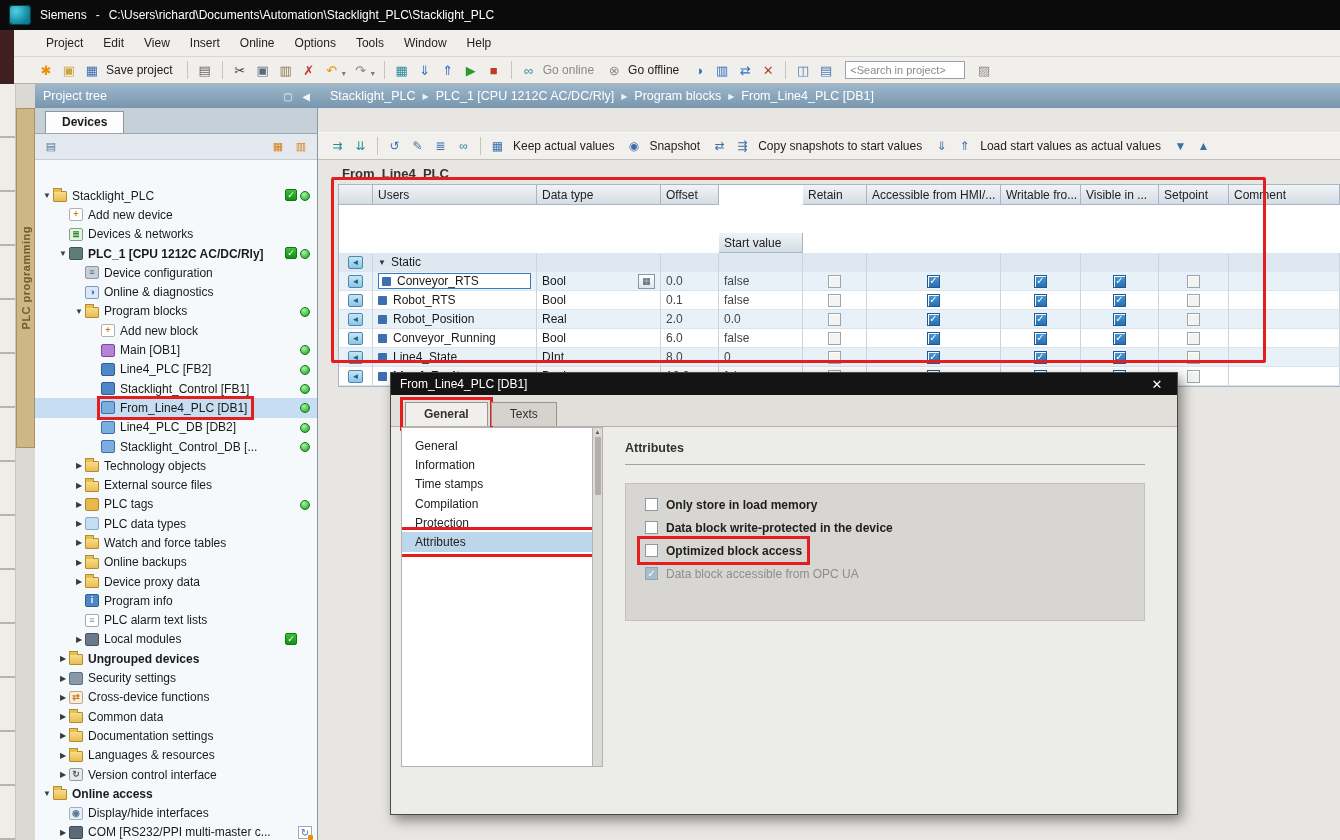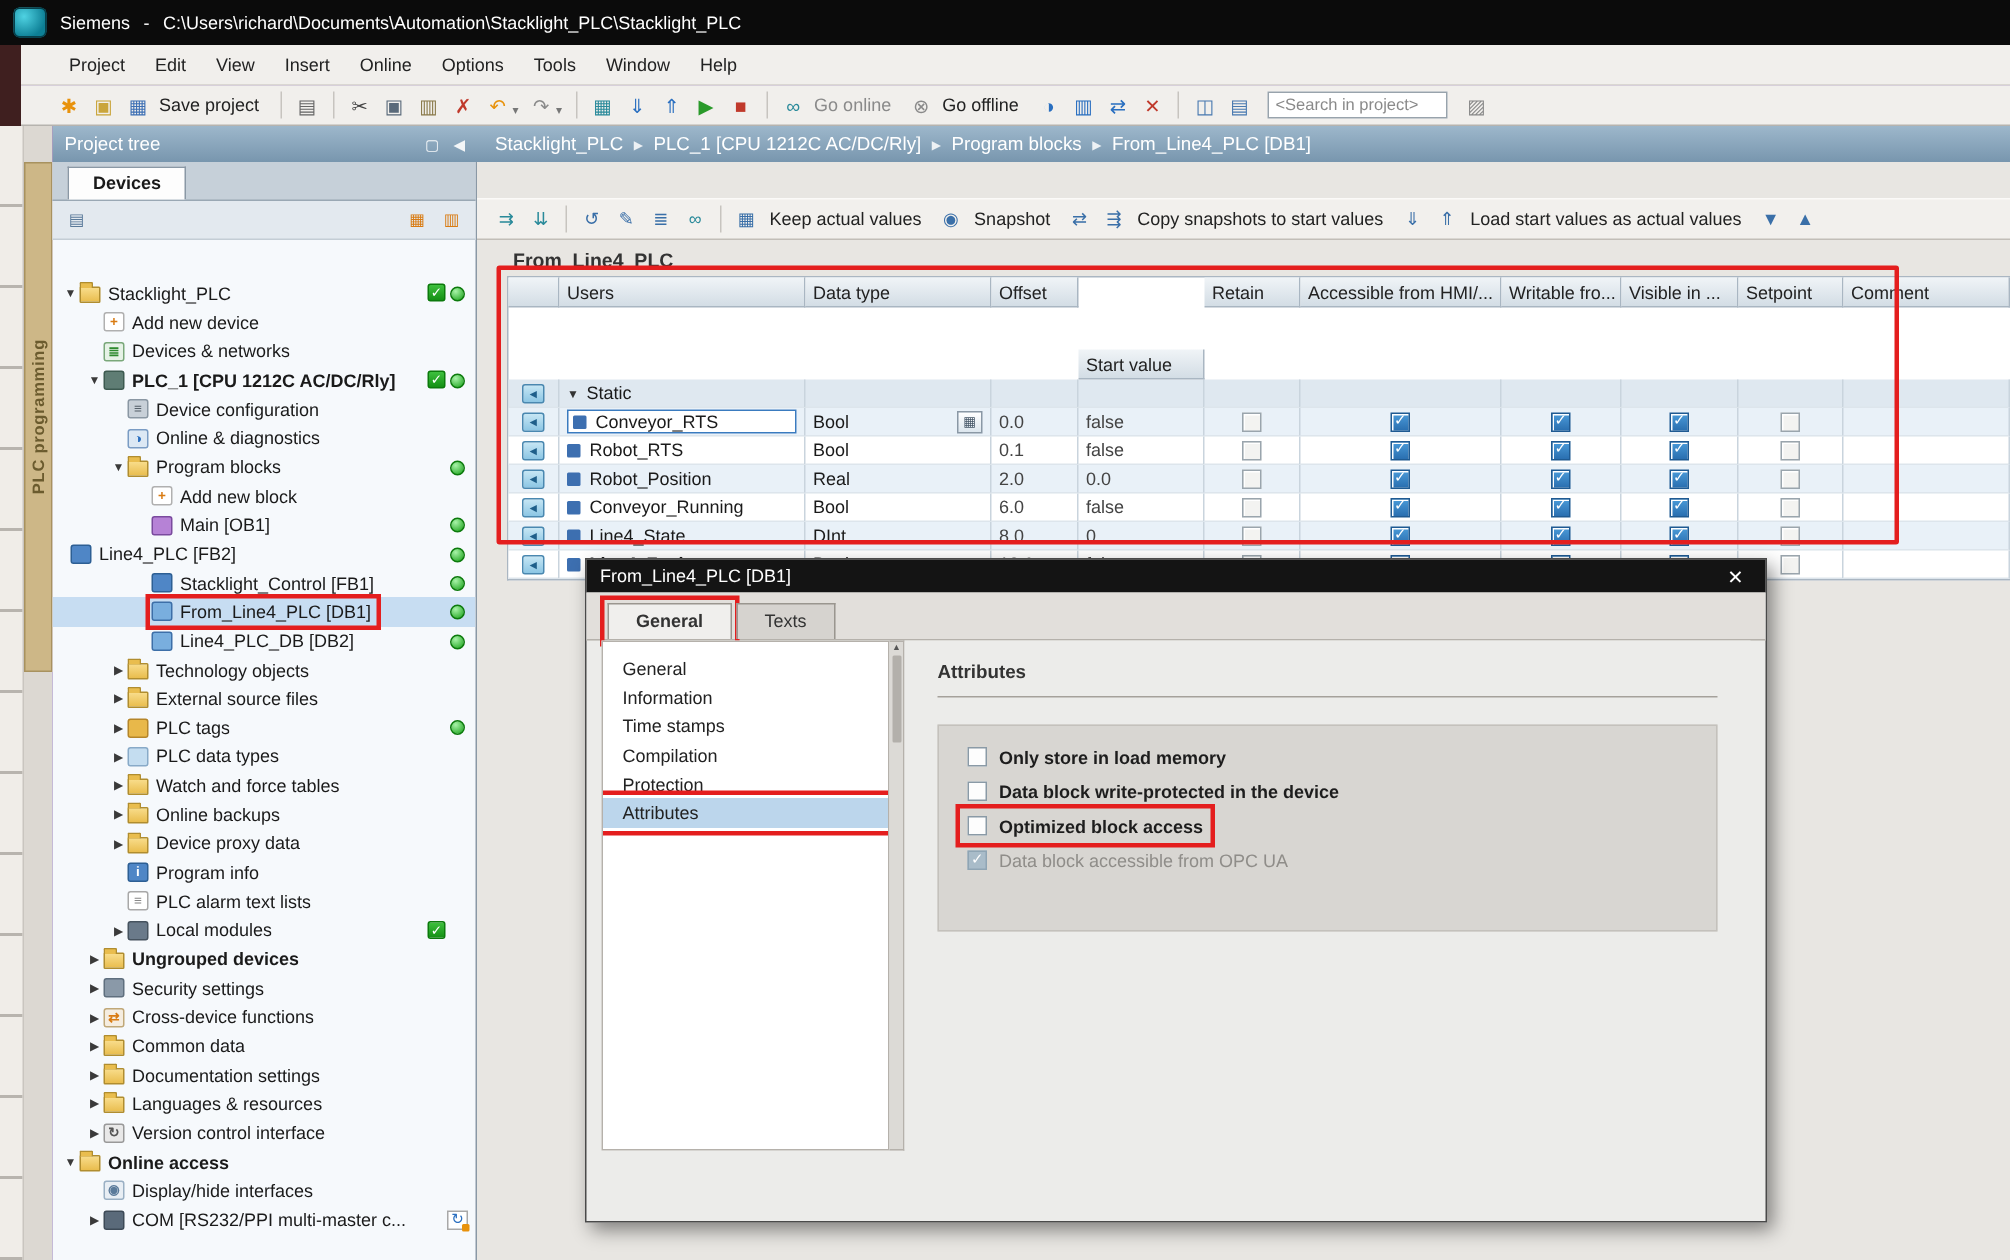--- a/index.html
+++ b/index.html
@@ -276,21 +276,21 @@
           </span>
         </div>
         <div class="titem" style="padding-left: 54px;">
           <span class="ti-arrow"></span>
           <span class="ti-main">
             <span class="ti-ico" style="background: rgb(182, 130, 214); border: 1px solid rgb(122, 74, 158); color: rgb(255, 255, 255);"></span>
             <span class="ti-label">Main [OB1]</span>
           </span>
           <span class="badge dot"></span>
         </div>
-        <div class="titem" style="">
+        <div class="titem" style="padding-left: 54px;">
           <span class="ti-arrow"></span>
           <span class="ti-main">
             <span class="ti-ico" style="background: rgb(79, 134, 198); border: 1px solid rgb(45, 95, 148); color: rgb(255, 255, 255);"></span>
             <span class="ti-label">Line4_PLC [FB2]</span>
           </span>
           <span class="badge dot"></span>
         </div>
         <div class="titem" style="padding-left: 54px;">
           <span class="ti-arrow"></span>
           <span class="ti-main">
@@ -305,20 +305,28 @@
             <span class="ti-ico" style="background: rgb(121, 174, 222); border: 1px solid rgb(61, 111, 168); color: rgb(255, 255, 255);"></span>
             <span class="ti-label">From_Line4_PLC [DB1]</span>
           </span>
           <span class="badge dot"></span>
         </div>
         <div class="titem" style="padding-left: 54px;">
           <span class="ti-arrow"></span>
           <span class="ti-main">
             <span class="ti-ico" style="background: rgb(121, 174, 222); border: 1px solid rgb(61, 111, 168); color: rgb(255, 255, 255);"></span>
             <span class="ti-label">Line4_PLC_DB [DB2]</span>
+          </span>
+          <span class="badge dot"></span>
+        </div>
+        <div class="titem" style="padding-left: 54px;">
+          <span class="ti-arrow"></span>
+          <span class="ti-main">
+            <span class="ti-ico" style="background: rgb(121, 174, 222); border: 1px solid rgb(61, 111, 168); color: rgb(255, 255, 255);"></span>
+            <span class="ti-label">Stacklight_Control_DB [...</span>
           </span>
           <span class="badge dot"></span>
         </div>
         <div class="titem" style="padding-left: 38px;">
           <span class="ti-arrow">▶</span>
           <span class="ti-main">
             <span class="ti-ico folder"></span>
             <span class="ti-label">Technology objects</span>
           </span>
         </div>

